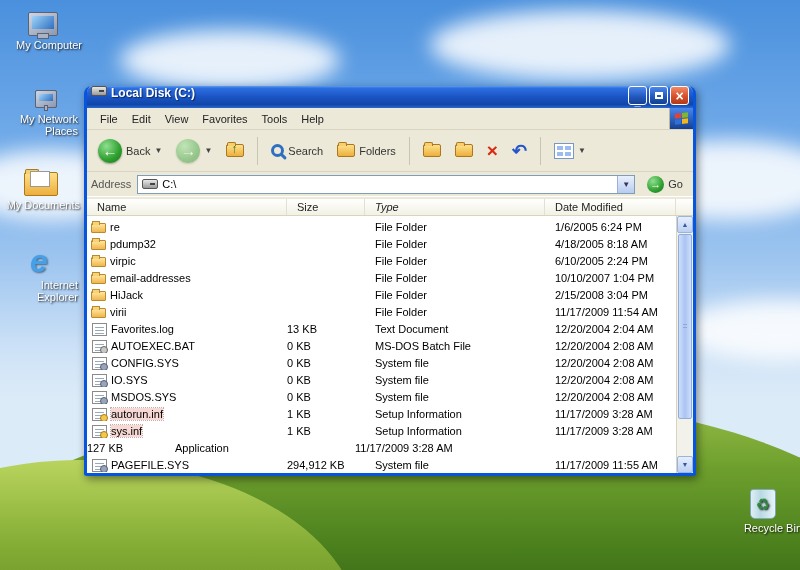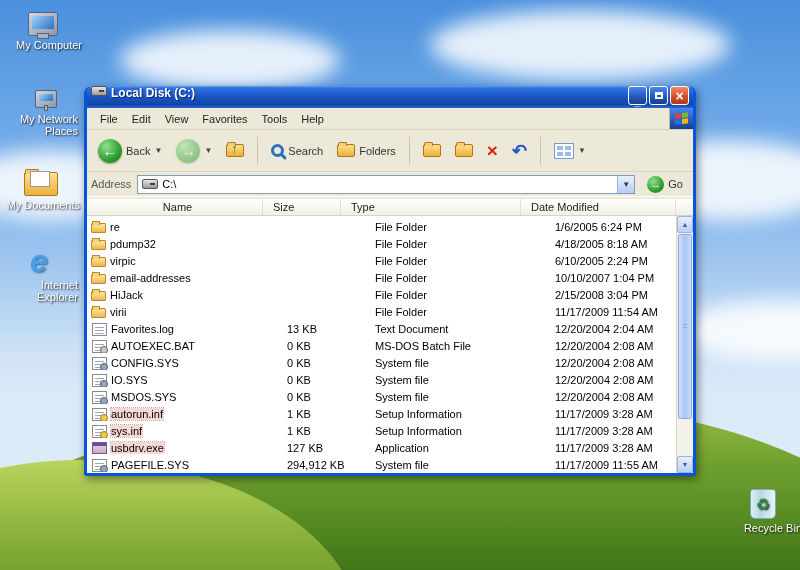--- a/index.html
+++ b/index.html
@@ -94,21 +94,21 @@
   .addrcombo .dd { margin-left:auto; width:17px; height:17px; background:linear-gradient(180deg,#e8f0fc,#b8ccf0);
                    border-left:1px solid #9ab0d8; display:flex; align-items:center; justify-content:center; font-size:8px; color:#335; cursor:pointer; }
   .gobtn { display:flex; align-items:center; gap:4px; padding:2px 6px; cursor:pointer; font-size:11px; color:#333; }
   .gocirc { width:17px; height:17px; border-radius:50%; background:radial-gradient(circle at 35% 30%,#8fe08f,#2e9e2e 60%,#187818);
             color:#fff; display:flex; align-items:center; justify-content:center; font-size:11px; font-weight:bold; }
   
   .listwrap { position:absolute; left:0; right:0; top:113px; bottom:0; background:#fff; display:flex; flex-direction:column; }
   .cols { display:flex; height:17px; background:linear-gradient(180deg,#ffffff,#f2f1e4); border-bottom:1px solid #d8d4c0;
           font-size:11px; color:#222; flex:0 0 auto; padding-right:17px; }
   .col { border-right:1px solid #e2e0d2; padding:2px 4px 0 10px; overflow:hidden; white-space:nowrap; }
-  .col.c0 { width:176px;text-align:center; } .col.c1 { width:78px; } .col.c2 { width:180px; } .col.c3 { flex:1; }
+  .col.c0 { width:200px; } .col.c1 { width:78px; } .col.c2 { width:180px;font-style:italic; } .col.c3 { flex:1; }
   .rows { flex:1; overflow:hidden; position:relative; padding-top:2px; }
   .row { display:flex; height:17px; font-size:11px; color:#000; align-items:center; cursor:default; }
   .cell { white-space:nowrap; overflow:hidden; }
   .c-name { width:200px; display:flex; align-items:center; gap:4px; padding-left:4px; }
   .c-size { width:78px; text-align:left; padding-right:8px; }
   .c-type { width:180px; padding-left:10px; }
   .c-date { flex:1; padding-left:10px; }
   .ntext.hl { background:#f6d8d4; outline:1px dotted #caa; }
   .ficon { flex:0 0 15px; height:14px; position:relative; }
   .ic-folder { width:14px; height:10px; margin-top:3px; background:linear-gradient(180deg,#ffe79c,#f0b64f);
@@ -410,24 +410,20 @@
     <span class="cell c-name">
       <span class="ficon ic-inf"></span>
       <span class="ntext hl">sys.inf</span>
     </span>
     <span class="cell c-size">1 KB</span>
     <span class="cell c-type">Setup Information</span>
     <span class="cell c-date">11/17/2009 3:28 AM</span>
   </div>
 
   <div class="row">
-    <span class="cell c-name">
-      <span class="ficon ic-app"></span>
-      <span class="ntext hl">usbdrv.exe</span>
-    </span>
     <span class="cell c-size">127 KB</span>
     <span class="cell c-type">Application</span>
     <span class="cell c-date">11/17/2009 3:28 AM</span>
   </div>
 
   <div class="row">
     <span class="cell c-name">
       <span class="ficon ic-sys"></span>
       <span class="ntext">PAGEFILE.SYS</span>
     </span>

